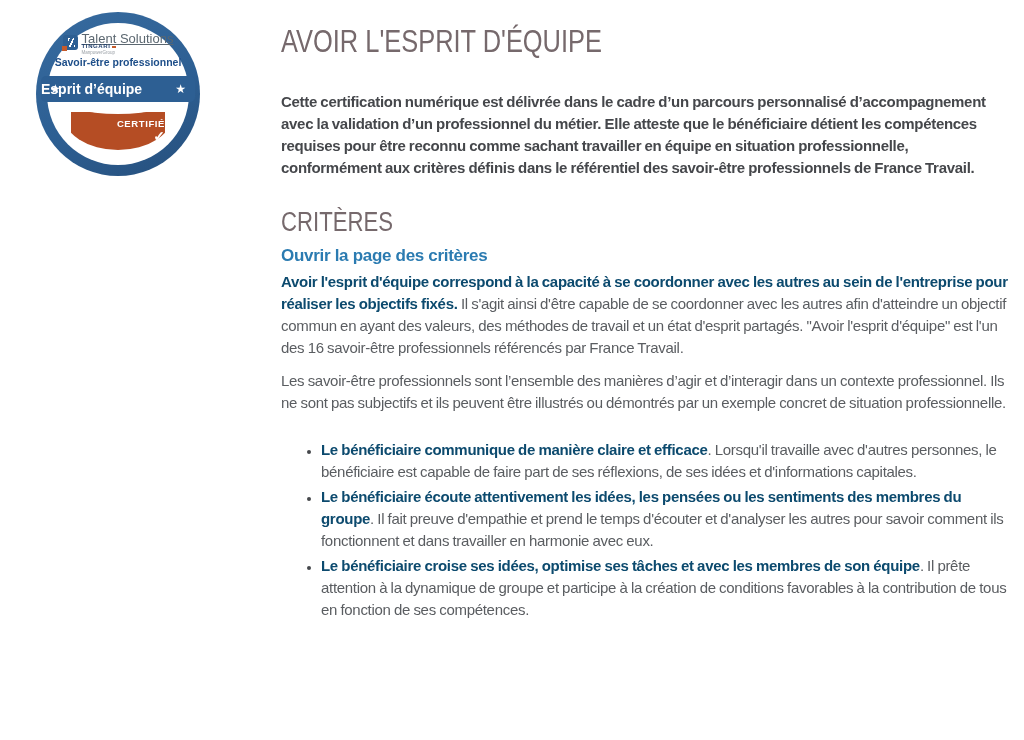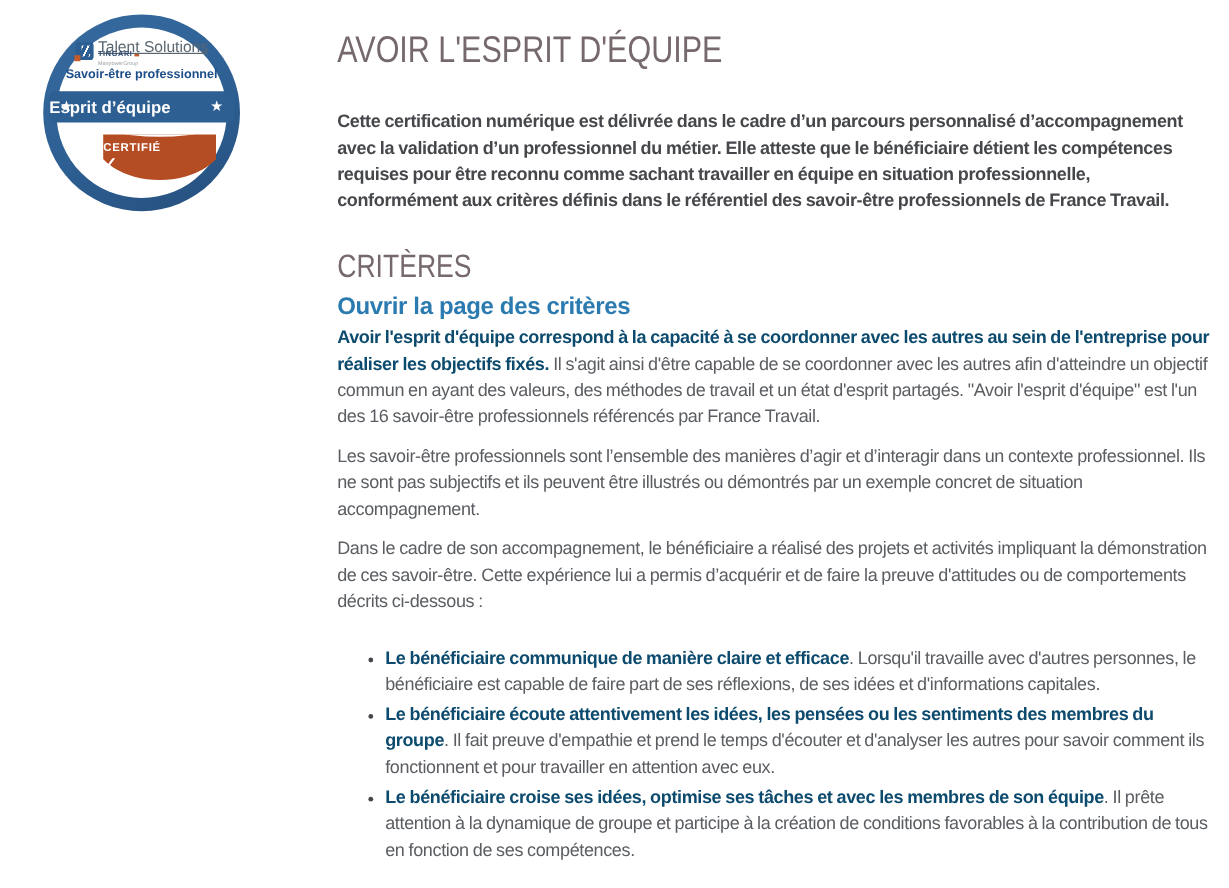--- a/index.html
+++ b/index.html
@@ -22,21 +22,21 @@
   .logo-line2::after { content:""; display:inline-block; width:4px; height:2px; background:#c55a2b; margin-left:2px; }
   .logo-line3 { display:block; font-size:4.5px; line-height:6px; color:#9aa0a6; }
   .badge-subtitle { position:absolute; top:44px; left:0; width:100%; text-align:center;
     font-size:10.5px; font-weight:bold; color:#1d4e89; }
   .badge-banner { position:absolute; top:64px; left:5px; width:154px; height:26px;
     background:#2d5f93; border-radius:5px; }
   .banner-label { position:absolute; left:0; width:100%; line-height:26px;
     font-size:14px; font-weight:bold; color:#ffffff; }
   .banner-star { position:absolute; top:50%; transform:translateY(-52%); font-size:12px; color:#ffffff; line-height:12px; }
   .star-left { left:9px; } .star-right { right:9px; }
-  .certified { position:absolute; left:50px; top:100px; width:94px; height:38px; overflow:hidden; text-align:left; }
+  .certified { position:absolute; left:35px; top:100px; width:94px; height:38px; overflow:hidden; text-align:right; }
   .certified::before { content:""; position:absolute; left:-8px; top:-34px; width:110px; height:72px;
     border-radius:50%; background:#b54d24; }
   .certified::after { content:""; position:absolute; left:-13px; top:-32px; width:120px; height:34px;
     border-radius:50%; background:#ffffff; }
   .certified-label { position:relative; z-index:1; display:block; margin-top:6px;
     font-size:9.5px; font-weight:bold; letter-spacing:0.6px; color:#ffffff; }
   .certified-check { position:relative; z-index:1; display:block; font-size:14px; line-height:14px;
     font-weight:bold; color:#ffffff; }
 
   
@@ -45,21 +45,21 @@
     transform:scaleX(0.82); transform-origin:0 50%; white-space:nowrap; }
   .section-title { margin:26px 0 0 0; font-size:27px; line-height:34px; font-weight:400; color:#76696c;
     transform:scaleX(0.82); transform-origin:0 50%; white-space:nowrap; }
   .issuer-row { margin-top:31px; font-size:15px; line-height:20px; }
   .issuer-label { display:inline-block; width:178px; font-weight:bold; color:#3e4246; }
   .issuer-link { font-weight:bold; color:#2b7bb1; text-decoration:none; cursor:pointer; }
   .handshake { display:inline-block; vertical-align:-2px; margin-left:9px; }
   p.text { margin:11px 0 0 0; font-size:15px; line-height:22px; color:#5a5d61;
     letter-spacing:-0.3px; word-spacing:-0.5px; }
   p.intro { margin-top:29px; font-weight:bold; color:#45474b; }
-  .criteria-link { display:block; margin-top:7px; font-size:20px; line-height:20px; font-weight:bold;
+  .criteria-link { display:block; margin-top:7px; font-size:17px; line-height:20px; font-weight:bold;
     color:#2b7bb1; text-decoration:none; letter-spacing:-0.3px; cursor:pointer; }
   p.p1 { margin-top:5px; }
   strong.lead { color:#0c4a6e; }
   ul.behaviors { margin:25px 0 0 0; padding:0 0 0 40px; }
   ul.behaviors li { font-size:15px; line-height:22px; color:#5a5d61; letter-spacing:-0.3px;
     word-spacing:-0.5px; margin-bottom:3px; }
   ul.behaviors li::marker { color:#45474b; font-size:12px; }
 </style>
 </head>
 <body>
@@ -94,25 +94,24 @@
 
 
     <p class="text intro">Cette certification numérique est délivrée dans le cadre d’un parcours personnalisé d’accompagnement avec la validation d’un professionnel du métier. Elle atteste que le bénéficiaire détient les compétences requises pour être reconnu comme sachant travailler en équipe en situation professionnelle, conformément aux critères définis dans le référentiel des savoir-être professionnels de France Travail.</p>
 
     <h2 class="section-title">CRITÈRES</h2>
 
     <a class="criteria-link">Ouvrir la page des critères</a>
 
     <p class="text p1"><strong class="lead">Avoir l'esprit d'équipe correspond à la capacité à se coordonner avec les autres au sein de l'entreprise pour réaliser les objectifs fixés.</strong><span> Il s'agit ainsi d'être capable de se coordonner avec les autres afin d'atteindre un objectif commun en ayant des valeurs, des méthodes de travail et un état d'esprit partagés. "Avoir l'esprit d'équipe" est l'un des 16 savoir-être professionnels référencés par France Travail.</span></p>
 
-    <p class="text">Les savoir-être professionnels sont l’ensemble des manières d’agir et d’interagir dans un contexte professionnel. Ils ne sont pas subjectifs et ils peuvent être illustrés ou démontrés par un exemple concret de situation accompagnement.</p>
+    <p class="text">Les savoir-être professionnels sont l’ensemble des manières d’agir et d’interagir dans un contexte professionnel. Ils ne sont pas subjectifs et ils peuvent être illustrés ou démontrés par un exemple concret de situation professionnelle.</p>
 
-    <p class="text">Dans le cadre de son accompagnement, le bénéficiaire a réalisé des projets et activités impliquant la démonstration de ces savoir-être. Cette expérience lui a permis d’acquérir et de faire la preuve d'attitudes ou de comportements décrits ci-dessous :</p>
 
     <ul class="behaviors">
       <li><strong class="lead">Le bénéficiaire communique de manière claire et efficace</strong><span>. Lorsqu'il travaille avec d'autres personnes, le bénéficiaire est capable de faire part de ses réflexions, de ses idées et d'informations capitales.</span></li>
-      <li><strong class="lead">Le bénéficiaire écoute attentivement les idées, les pensées ou les sentiments des membres du groupe</strong><span>. Il fait preuve d'empathie et prend le temps d'écouter et d'analyser les autres pour savoir comment ils fonctionnent et pour travailler en attention avec eux.</span></li>
+      <li><strong class="lead">Le bénéficiaire écoute attentivement les idées, les pensées ou les sentiments des membres du groupe</strong><span>. Il fait preuve d'empathie et prend le temps d'écouter et d'analyser les autres pour savoir comment ils fonctionnent et dans travailler en harmonie avec eux.</span></li>
       <li><strong class="lead">Le bénéficiaire croise ses idées, optimise ses tâches et avec les membres de son équipe</strong><span>. Il prête attention à la dynamique de groupe et participe à la création de conditions favorables à la contribution de tous en fonction de ses compétences.</span></li>
     </ul>
 
   </div>
 
 </div>
 
 </body></html>

